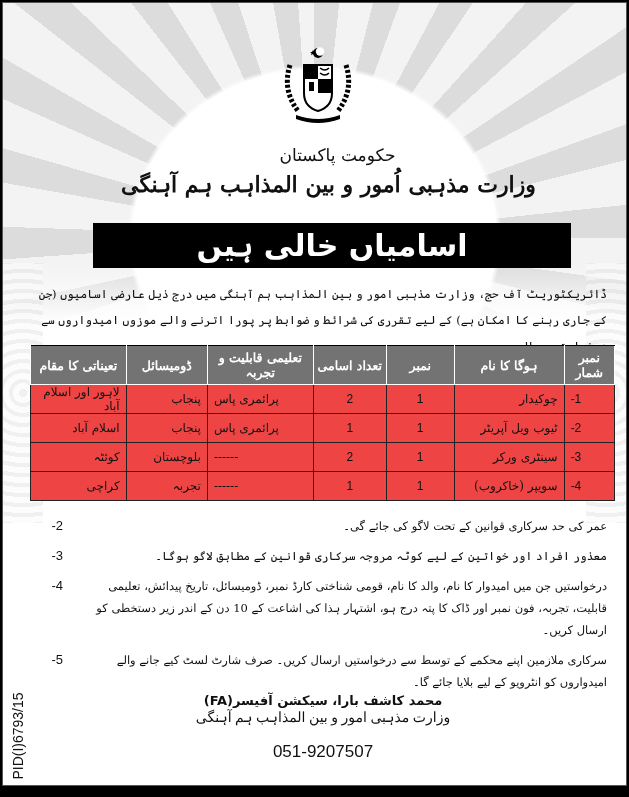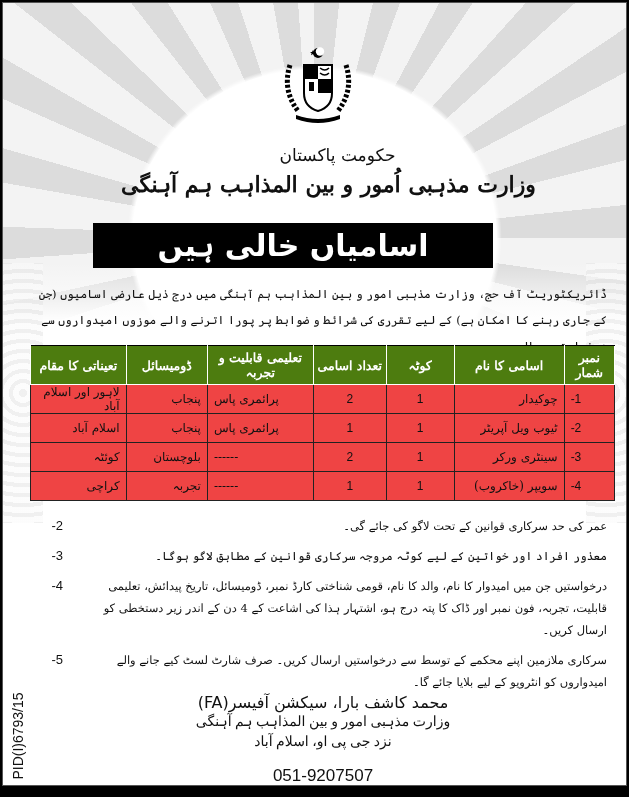--- a/index.html
+++ b/index.html
@@ -27,46 +27,46 @@
     background: repeating-radial-gradient(circle at 50% 50%, #e4e4e4 0 4px, #fafafa 4px 10px);
     opacity: .55;
   }
   .side-l { left: 0; } .side-r { right: 0; }
   .content { position: absolute; left: 0; top: 0; width: 100%; height: 100%; }
 
   .emblem { position: absolute; left: 273px; top: 42px; width: 84px; height: 84px; }
   .gov { position: absolute; top: 142px; width: 100%; text-align: center; font-size: 17px; font-family: "DejaVu Serif", serif; margin-left: 23px; }
   .ministry { position: absolute; top: 168px; width: 100%; text-align: center; font-size: 22px; font-weight: bold; font-family: "DejaVu Serif", serif; margin-left: 14px; }
   .banner {
-    position: absolute; left: 90px; top: 220px; width: 400px; height: 45px; background: #000; color: #fff;
+    position: absolute; left: 90px; top: 220px; width: 478px; height: 45px; background: #000; color: #fff;
     text-align: center; font-size: 30px; font-weight: bold; line-height: 45px;
   }
   .intro { position: absolute; left: 22px; top: 278px; width: 582px; direction: rtl; font-size: 11.5px; line-height: 26px; font-family: "DejaVu Serif", serif; }
 
   table.jobs {
     position: absolute; left: 27px; top: 342px; width: 585px; border-collapse: collapse; direction: rtl;
     font-size: 12px; font-family: "DejaVu Serif", serif;
   }
-  table.jobs th { background: #4d7c0f; color: #fff; height: 36px; font-weight: bold; font-size: 12.5px; border: 1px solid #fff; border-top: 1px solid #000; }
+  table.jobs th { background: #737373; color: #fff; height: 36px; font-weight: bold; font-size: 12.5px; border: 1px solid #fff; border-top: 1px solid #000; }
   table.jobs td { height: 28px; border: 1px solid #222; background: #ef4444; padding: 0 6px; }
   .c-no { width: 36px; text-align: left; direction: ltr; font-family: "Liberation Sans", sans-serif; }
   .c-name { width: 94px; text-align: right; }
   .c-scale { width: 53px; text-align: center; font-family: "Liberation Sans", sans-serif; }
   .c-count { width: 58px; text-align: center; font-family: "Liberation Sans", sans-serif; }
   .c-edu { width: 90px; text-align: left; }
   .c-dom { width: 66px; text-align: right; }
   .c-post { width: 80px; text-align: right; }
 
   .notes { position: absolute; left: 22px; top: 512px; width: 582px; direction: rtl; font-size: 11.5px; font-family: "DejaVu Serif", serif; }
   .note { display: flex; margin-bottom: 8px; line-height: 22px; }
   .note .num { width: 38px; flex: none; direction: ltr; text-align: right; font-family: "Liberation Sans", sans-serif; font-size: 13px; padding-right: 10px; }
   .note .txt { flex: 1; }
 
   .sign { position: absolute; left: 150px; top: 690px; width: 340px; text-align: center; }
-  .sign .nm { font-size: 16px; font-weight: normal; font-family: "DejaVu Sans", sans-serif; }
+  .sign .nm { font-size: 13px; font-weight: bold; font-family: "DejaVu Sans", sans-serif; }
   .sign .l2, .sign .l3 { font-size: 14px; font-family: Liberation Serif, serif; line-height: 20px; }
   .sign .ph { font-size: 17px; font-family: "Liberation Sans", sans-serif; margin-top: 14px; }
 
   .pid { position: absolute; left: -40px; top: 725px; transform: rotate(-90deg); font-family: "Liberation Sans", sans-serif; font-size: 14px; width: 110px; text-align: center; }
 </style>
 </head>
 <body>
 
 <div class="page">
   <div class="bg-pattern"></div>
@@ -91,22 +91,22 @@
     <div class="gov">حکومت پاکستان</div>
     <div class="ministry">وزارت مذہبی اُمور و بین المذاہب ہم آہنگی</div>
     <div class="banner">اسامیاں خالی ہیں</div>
 
     <div class="intro">ڈائریکٹوریٹ آف حج، وزارت مذہبی امور و بین المذاہب ہم آہنگی میں درج ذیل عارضی اسامیوں (جن کے جاری رہنے کا امکان ہے) کے لیے تقرری کی شرائط و ضوابط پر پورا اترنے والے موزوں امیدواروں سے درخواستیں مطلوب ہیں۔</div>
 
     <table class="jobs">
       <thead>
         <tr>
           <th>نمبر شمار</th>
-          <th>اسامی کا نام</th>
-          <th>کوٹہ</th>
+          <th>ہوگا کا نام</th>
+          <th>نمبر</th>
           <th>تعداد اسامی</th>
           <th>تعلیمی قابلیت و تجربہ</th>
           <th>ڈومیسائل</th>
           <th>تعیناتی کا مقام</th>
         </tr>
       </thead>
       <tbody>
         <tr>
           <td class="c-no">-1</td>
           <td class="c-name">چوکیدار</td>
@@ -149,31 +149,30 @@
     <div class="notes">
       <div class="note">
         <span class="txt">عمر کی حد سرکاری قوانین کے تحت لاگو کی جائے گی۔</span>
         <span class="num">-2</span>
       </div>
       <div class="note">
         <span class="txt">معذور افراد اور خواتین کے لیے کوٹہ مروجہ سرکاری قوانین کے مطابق لاگو ہوگا۔</span>
         <span class="num">-3</span>
       </div>
       <div class="note">
-        <span class="txt">درخواستیں جن میں امیدوار کا نام، والد کا نام، قومی شناختی کارڈ نمبر، ڈومیسائل، تاریخ پیدائش، تعلیمی قابلیت، تجربہ، فون نمبر اور ڈاک کا پتہ درج ہو، اشتہار ہذا کی اشاعت کے 4 دن کے اندر زیر دستخطی کو ارسال کریں۔</span>
+        <span class="txt">درخواستیں جن میں امیدوار کا نام، والد کا نام، قومی شناختی کارڈ نمبر، ڈومیسائل، تاریخ پیدائش، تعلیمی قابلیت، تجربہ، فون نمبر اور ڈاک کا پتہ درج ہو، اشتہار ہذا کی اشاعت کے 10 دن کے اندر زیر دستخطی کو ارسال کریں۔</span>
         <span class="num">-4</span>
       </div>
       <div class="note">
         <span class="txt">سرکاری ملازمین اپنے محکمے کے توسط سے درخواستیں ارسال کریں۔ صرف شارٹ لسٹ کیے جانے والے امیدواروں کو انٹرویو کے لیے بلایا جائے گا۔</span>
         <span class="num">-5</span>
       </div>
     </div>
 
     <div class="sign">
       <div class="nm" dir="rtl">محمد کاشف بارا، سیکشن آفیسر(FA)</div>
       <div class="l2" dir="rtl">وزارت مذہبی امور و بین المذاہب ہم آہنگی</div>
-      <div class="l3" dir="rtl">نزد جی پی او، اسلام آباد</div>
       <div class="ph">051-9207507</div>
     </div>
 
     <div class="pid">PID(I)6793/15</div>
   </div>
 </div>
 
 </body></html>

